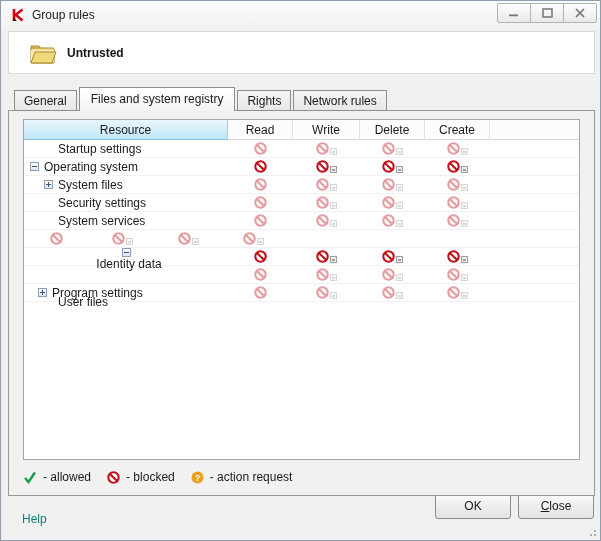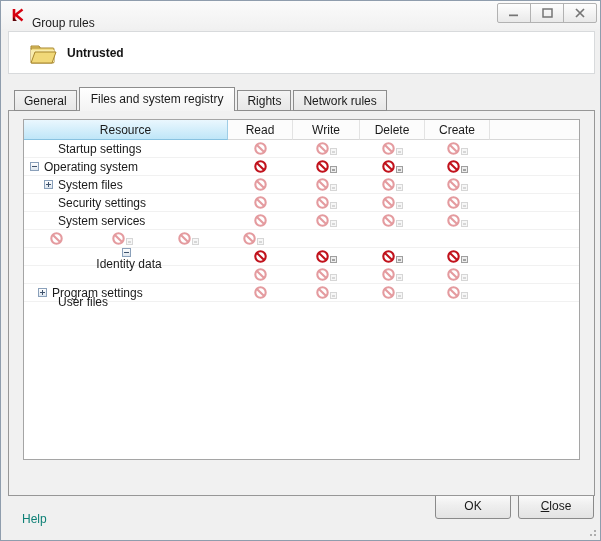--- a/index.html
+++ b/index.html
@@ -6,21 +6,21 @@
   html,body { width:601px; height:541px; overflow:hidden; }
   body { font-family:"Liberation Sans", sans-serif; font-size:12px; color:#1a1a1a; background:#e8e8e8; }
 
   .dialog { position:absolute; left:0; top:0; width:601px; height:541px;
             background:#f0f0f0; border:1px solid #8f9dad; }
 
   
   .titlebar { position:absolute; left:0; top:0; width:100%; height:28px;
               background:linear-gradient(#fbfbfb,#f1f1f1); }
   .app-icon { position:absolute; left:10px; top:7px; width:14px; height:14px; }
-  .window-title { position:absolute; left:31px; top:8px; line-height:28px; color:#1c1c1c; }
+  .window-title { position:absolute; left:31px; top:0; line-height:28px; color:#1c1c1c; }
   .win-controls { position:absolute; top:2px; right:3px; display:flex; }
   .win-btn { width:34px; height:20px; border:1px solid #b2b2b2; margin-left:-1px;
              background:linear-gradient(#fefefe,#e9e9e9);
              display:flex; align-items:center; justify-content:center; cursor:default; }
   .win-btn:first-child { border-radius:2px 0 0 2px; }
   .win-btn:last-child  { border-radius:0 2px 2px 0; }
 
   
   .banner { position:absolute; left:7px; top:30px; width:587px; height:43px;
             background:#ffffff; border:1px solid #d8dadc; }
@@ -535,20 +535,42 @@
           <line x1="2.9" y1="2.9" x2="10.1" y2="10.1" stroke="#c1121c" stroke-width="2.1"></line>
         </svg>
         <span class="marker"></span>
       </span>
     </div>
     <div class="col-filler"></div>
   </div>
 </div>
     </div>
 
+    <div class="legend">
+      <div class="legend-item">
+        <svg width="14" height="13" viewBox="0 0 14 13">
+          <path d="M2 7 L5.5 11 L12 1.5" stroke="#1a9b53" stroke-width="2.4" fill="none"></path>
+        </svg>
+        <span>- allowed</span>
+      </div>
+      <div class="legend-item">
+        <svg width="13" height="13" viewBox="0 0 13 13">
+          <circle cx="6.5" cy="6.5" r="5.2" fill="#ffffff" stroke="#c1121c" stroke-width="2.1"></circle>
+          <line x1="2.9" y1="2.9" x2="10.1" y2="10.1" stroke="#c1121c" stroke-width="2.1"></line>
+        </svg>
+        <span>- blocked</span>
+      </div>
+      <div class="legend-item">
+        <svg width="13" height="13" viewBox="0 0 13 13">
+          <circle cx="6.5" cy="6.5" r="6" fill="#f0a01e"></circle>
+          <text x="6.5" y="9.6" text-anchor="middle" font-size="9" font-weight="bold" fill="#ffffff" font-family="Liberation Sans, sans-serif">?</text>
+        </svg>
+        <span>- action request</span>
+      </div>
+    </div>
   </div>
 
   <span class="help-link">Help</span>
   <div class="btn btn-ok">OK</div>
   <div class="btn btn-close"><u>C</u>lose</div>
   <div class="resize-grip"></div>
 
 </div>
 
 </body></html>

